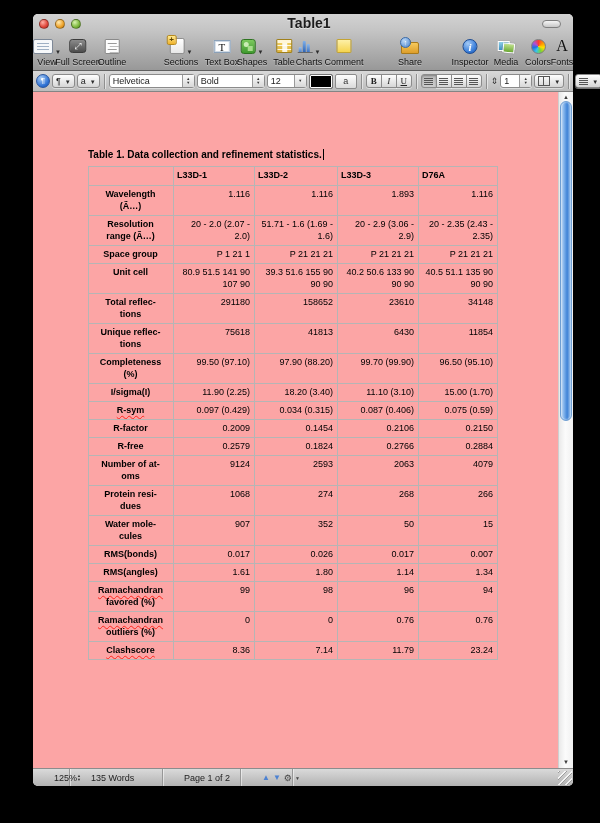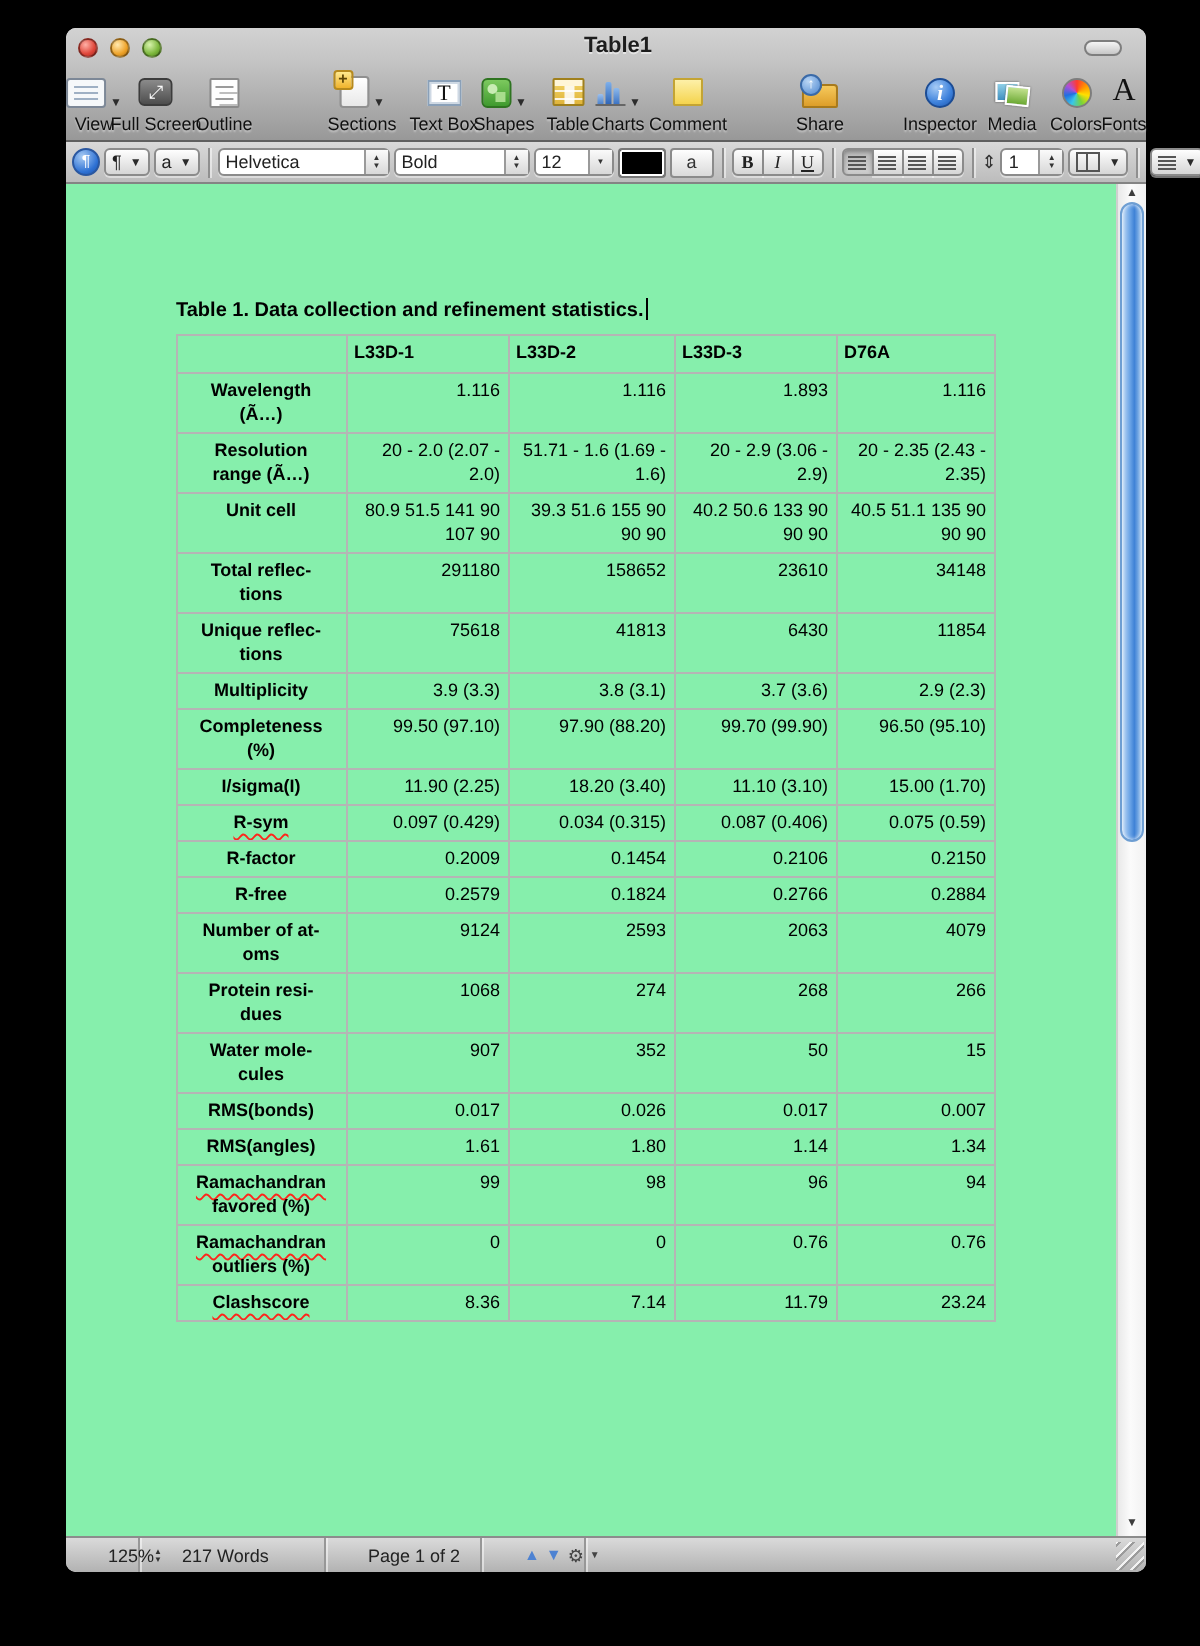--- a/index.html
+++ b/index.html
@@ -12,21 +12,21 @@
 
   
   .chrome-top { background:linear-gradient(#d2d2d2, #c4c4c4 30%, #a8a8a8 75%, #989898);
                 border-bottom:1px solid #5f5f5f; border-radius:5px 5px 0 0; }
   .titlebar { height:19px; position:relative; }
   .traffic { position:absolute; left:6px; top:5px; display:flex; gap:6px; }
   .light { width:10px; height:10px; border-radius:50%; border:1px solid rgba(0,0,0,.35); box-sizing:border-box; }
   .light.red    { background:radial-gradient(circle at 35% 30%, #ffb0a6, #df463a 60%, #9e2b22); }
   .light.yellow { background:radial-gradient(circle at 35% 30%, #ffe9b0, #eea32a 60%, #aa6d12); }
   .light.green  { background:radial-gradient(circle at 35% 30%, #d8f3ad, #7cb73c 60%, #4c7d1d); }
-  .win-title { text-align:center; font-size:11px; font-weight:bold; color:#1d1d1d;
+  .win-title { text-align:center; font-size:14px; font-weight:bold; color:#1d1d1d;
                line-height:19px; text-shadow:0 1px 0 rgba(255,255,255,.5);margin-left:12px; }
   .lozenge { position:absolute; right:12px; top:6px; width:19px; height:8px; border-radius:5px;
              border:1px solid #7e7e7e; background:linear-gradient(#f5f5f5,#c7c7c7); box-sizing:border-box; }
 
   .tbar { position:relative; height:37px; }
   .tb-item { position:absolute; top:1px; transform:translateX(-50%);
              display:flex; flex-direction:column; align-items:center; height:34px; justify-content:flex-end; cursor:default; }
   .tb-iconrow { height:22px; display:flex; align-items:center; }
   .tb-label { font-size:9px; line-height:11px; color:#101010; text-shadow:0 1px 1px rgba(255,255,255,.45); white-space:nowrap; }
   .dd { font-size:6px; color:#2c2c2c; margin-left:2px; align-self:flex-end; padding-bottom:2px; }
@@ -100,21 +100,21 @@
   .fb-btn.pressed { background:linear-gradient(#b9b9b9,#cfcfcf); box-shadow:inset 0 1px 2px rgba(0,0,0,.3); }
   .glyph-lines { width:9px; height:7px; background:repeating-linear-gradient(#555 0 1px, transparent 1px 2px); }
   .glyph-cols { width:10px; height:8px; border:1px solid #555; background:linear-gradient(90deg, transparent 4px, #555 4px 5px, transparent 5px); }
   .fb-b { font-weight:bold; font-family:"Liberation Serif",serif; }
   .fb-i { font-style:italic; font-family:"Liberation Serif",serif; }
   .fb-u { text-decoration:underline; font-family:"Liberation Serif",serif; }
   .fb-spacer { flex:1; }
 
   
   .content { flex:1; position:relative; background:#fff; overflow:hidden; }
-  .page { position:absolute; inset:0 15px 0 0; background:#86efac; }
+  .page { position:absolute; inset:0 15px 0 0; background:#fca5a5; }
 
   .doc-block { position:absolute; left:55px; top:57px; width:418px; }
   .doc-title { font-size:10px; font-weight:bold; color:#000; line-height:12px; }
   .caret { display:inline-block; width:1px; height:11px; background:#000; vertical-align:-2px; margin-left:1px; }
 
   table.stats { border-collapse:collapse; table-layout:fixed; width:409px; margin-top:5px;
                 font-size:9px; line-height:12px; color:#000; }
   table.stats td { border:1px solid #b5b5b5; padding:2px 4px 3px 3px; vertical-align:top; overflow:hidden; }
   td.lbl { font-weight:bold;text-align:center; }
   td.val { text-align:right; }
@@ -364,46 +364,46 @@
                 <td class="val">1.116</td>
               </tr>
               <tr>
                 <td class="lbl"><span>Resolution</span><br><span>range (Ã…)</span></td>
                 <td class="val">20  - 2.0 (2.07 - 2.0)</td>
                 <td class="val">51.71  - 1.6 (1.69 - 1.6)</td>
                 <td class="val">20  - 2.9 (3.06 - 2.9)</td>
                 <td class="val">20  - 2.35 (2.43 - 2.35)</td>
               </tr>
               <tr>
+                <td class="lbl"><span>Space group</span></td>
+                <td class="val">P 1 21 1</td>
+                <td class="val">P 21 21 21</td>
+                <td class="val">P 21 21 21</td>
+                <td class="val">P 21 21 21</td>
+              </tr>
+              <tr>
                 <td class="lbl"><span>Unit cell</span></td>
                 <td class="val">80.9 51.5 141 90 107 90</td>
                 <td class="val">39.3 51.6 155 90 90 90</td>
                 <td class="val">40.2 50.6 133 90 90 90</td>
                 <td class="val">40.5 51.1 135 90 90 90</td>
               </tr>
               <tr>
                 <td class="lbl"><span>Total reflec-</span><br><span>tions</span></td>
                 <td class="val">291180</td>
                 <td class="val">158652</td>
                 <td class="val">23610</td>
                 <td class="val">34148</td>
               </tr>
               <tr>
                 <td class="lbl"><span>Unique reflec-</span><br><span>tions</span></td>
                 <td class="val">75618</td>
                 <td class="val">41813</td>
                 <td class="val">6430</td>
                 <td class="val">11854</td>
-              </tr>
-              <tr>
-                <td class="lbl"><span>Multiplicity</span></td>
-                <td class="val">3.9 (3.3)</td>
-                <td class="val">3.8 (3.1)</td>
-                <td class="val">3.7 (3.6)</td>
-                <td class="val">2.9 (2.3)</td>
               </tr>
               <tr>
                 <td class="lbl"><span>Completeness</span><br><span>(%)</span></td>
                 <td class="val">99.50 (97.10)</td>
                 <td class="val">97.90 (88.20)</td>
                 <td class="val">99.70 (99.90)</td>
                 <td class="val">96.50 (95.10)</td>
               </tr>
               <tr>
                 <td class="lbl"><span>I/sigma(I)</span></td>
@@ -503,21 +503,21 @@
 
   <div class="sbar">
     <div class="sb-cell sb-zoom">
       <span>125%</span>
       <span class="mini-stepper">
           <span>▲</span>
           <span>▼</span>
         </span>
     </div>
     <div class="sb-cell sb-words">
-      <span>217 Words</span>
+      <span>135 Words</span>
     </div>
     <div class="sb-cell sb-page">
       <span>Page 1 of 2</span>
     </div>
     <div class="sb-cell sb-nav">
       <span class="tri">▲</span>
       <span class="tri">▼</span>
       <span class="gear">⚙</span>
       <span class="gear-dd">▼</span>
     </div>

